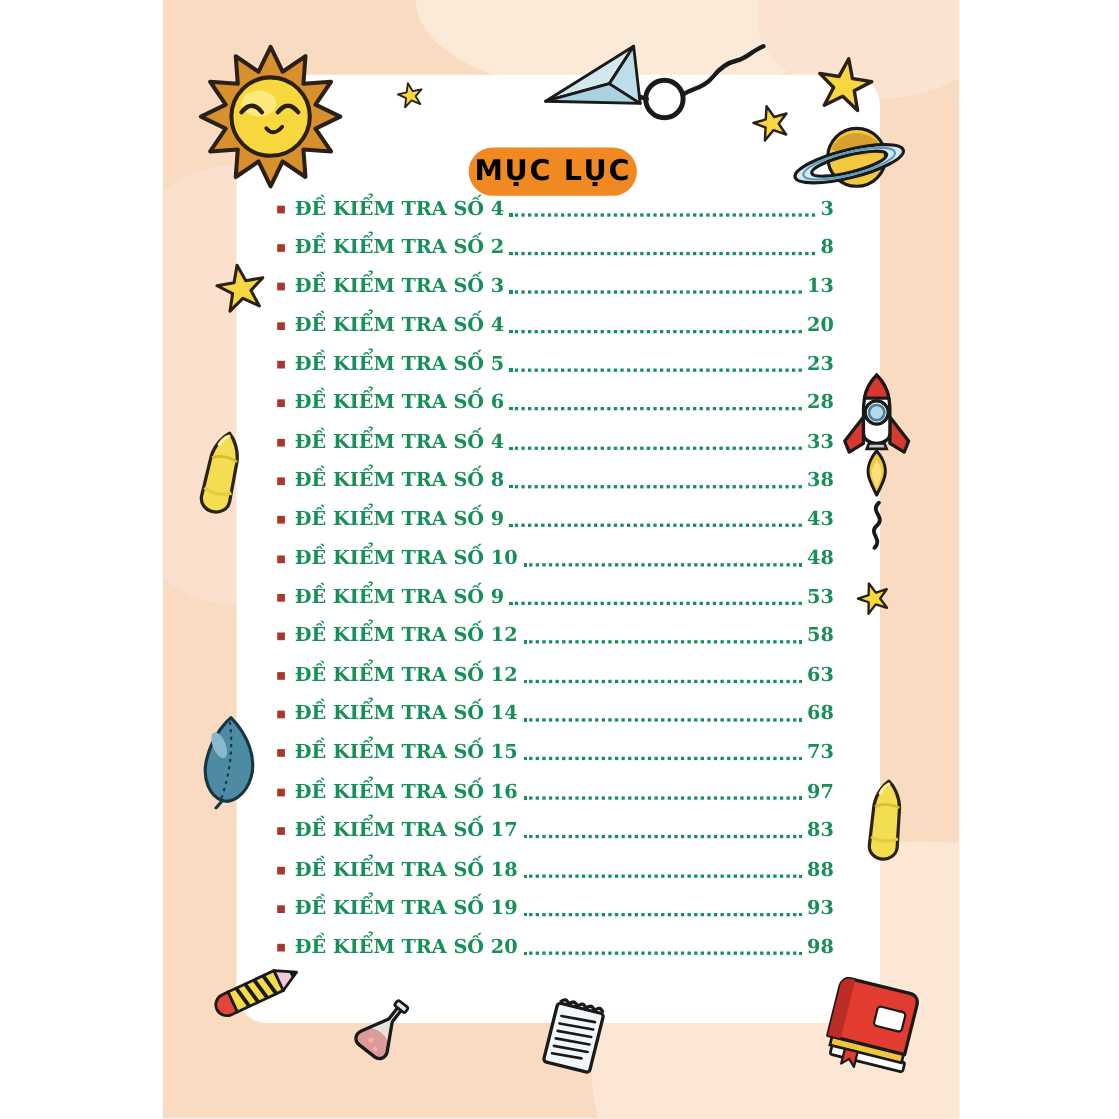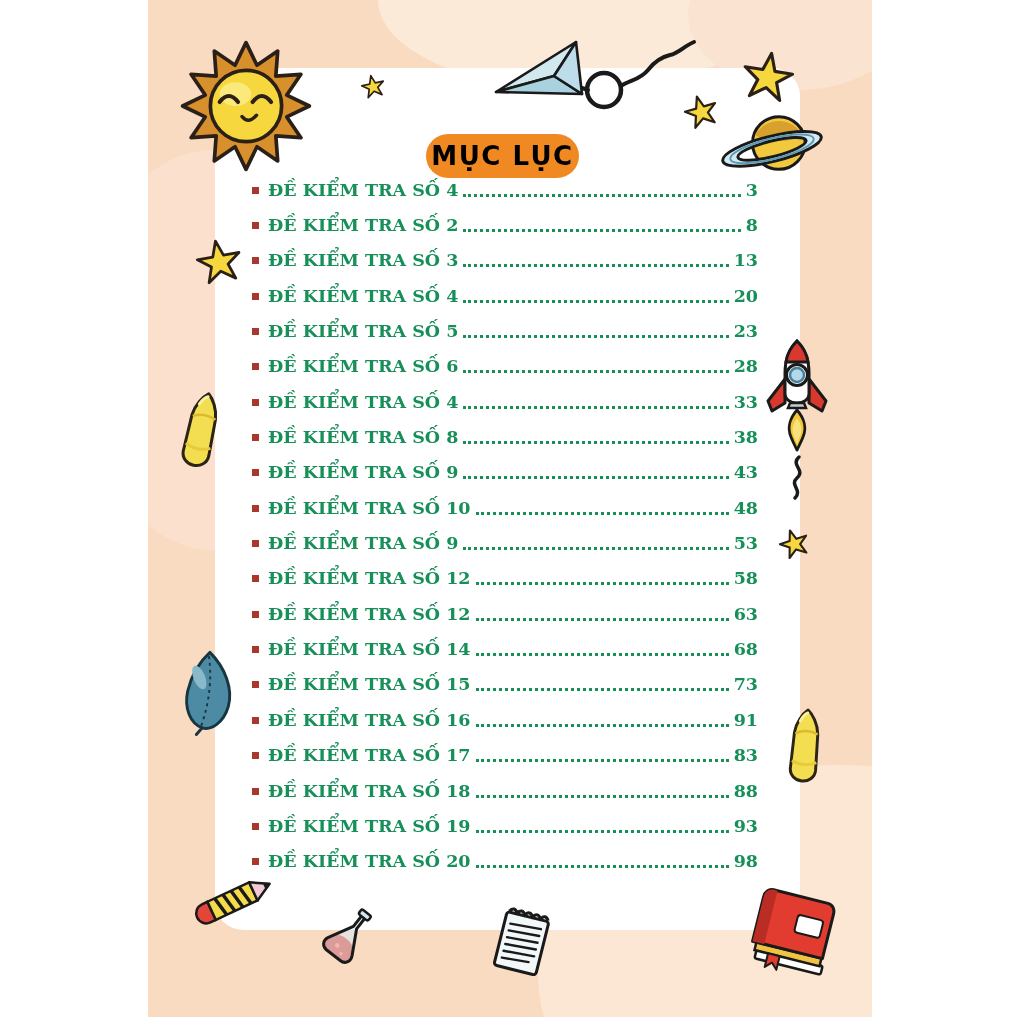--- a/index.html
+++ b/index.html
@@ -143,21 +143,21 @@
     <div class="row">
         <span class="bullet"></span>
         <span class="label">ĐỀ KIỂM TRA SỐ 15</span>
         <span class="leader"></span>
         <span class="pnum">73</span>
       </div>
     <div class="row">
         <span class="bullet"></span>
         <span class="label">ĐỀ KIỂM TRA SỐ 16</span>
         <span class="leader"></span>
-        <span class="pnum">91</span>
+        <span class="pnum">97</span>
       </div>
     <div class="row">
         <span class="bullet"></span>
         <span class="label">ĐỀ KIỂM TRA SỐ 17</span>
         <span class="leader"></span>
         <span class="pnum">83</span>
       </div>
     <div class="row">
         <span class="bullet"></span>
         <span class="label">ĐỀ KIỂM TRA SỐ 18</span>

